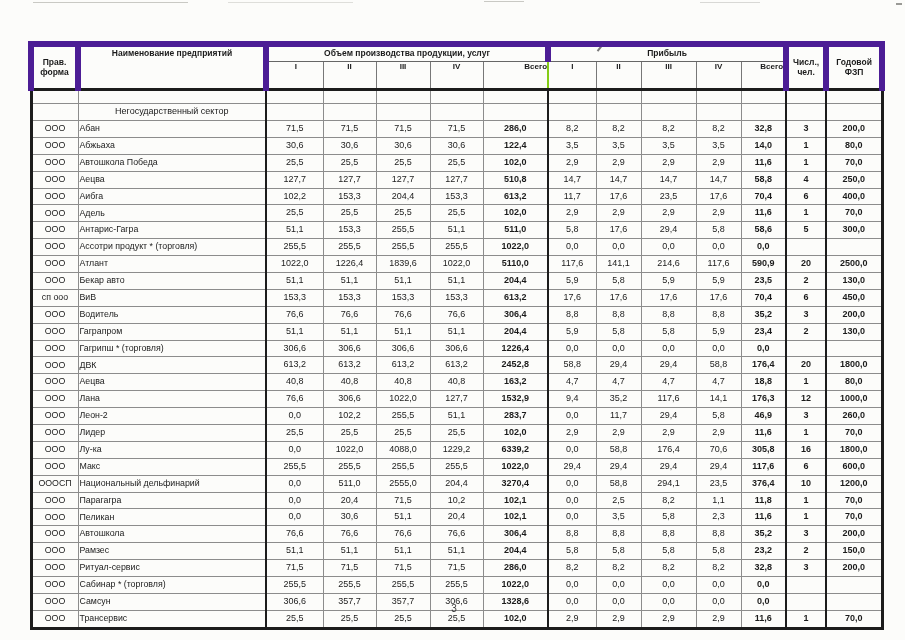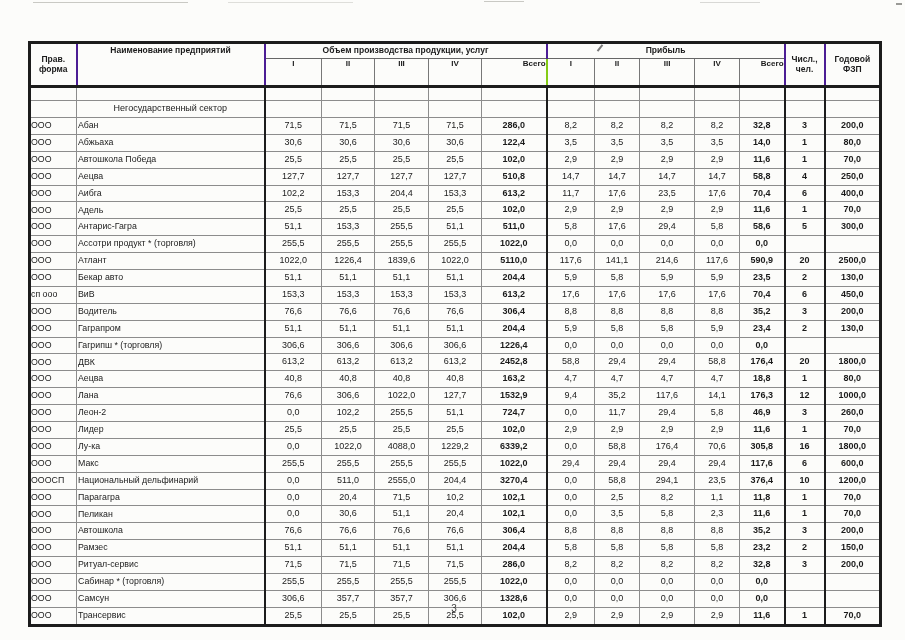--- a/index.html
+++ b/index.html
@@ -16,40 +16,40 @@
     position:absolute;left:28px;top:41px;width:851px;
     border-collapse:collapse;table-layout:fixed;
     border:3px solid #1c1c1c;
   }
   th,td{
     border:1px solid #8c8c8c;padding:0;margin:0;
     overflow:hidden;white-space:nowrap;
     font-weight:normal;font-size:9px;line-height:1.1;
   }
   
-  thead th{border:2px solid #4c1d95;font-weight:bold;font-size:8.5px;}
+  thead th{border:6px solid #4c1d95;font-weight:bold;font-size:8.5px;}
   thead .grp{height:14px;border-bottom:1px solid #666;}
   thead .q{
     height:25px;border:1px solid #777;border-bottom:3px solid #1c1c1c;
     vertical-align:top;padding-top:1px;font-size:8px;
   }
   thead .qa{border-left:2px solid #1c1c1c;}
   thead .qz{border-right:2px solid #84cc16;text-align:right;}
   thead .span2{border-bottom:3px solid #1c1c1c;}
   thead .wrap{white-space:normal;}
   thead .name-h{vertical-align:top;padding-top:2px;}
   
   tbody td{height:15.9px;}
   tr.spacer td{height:12px;}
   tr.section td{height:16px;}
   .c{text-align:center;}
   .b{font-weight:bold;}
   .thickR{border-right:2px solid #1c1c1c;}
   .name-cell{text-align:left;padding-left:1px;font-size:8.8px;}
-  .form-cell{text-align:left;font-size:8.8px;}
+  .form-cell{text-align:center;font-size:8.8px;}
   .section-title{display:block;text-align:center;font-size:9px;}
   .page-number{position:absolute;left:446px;top:603px;width:16px;text-align:center;font-size:10px;color:#3a3a3a;}
 </style>
 </head>
 <body>
 
 <div class="scan-line" style="left:33px;top:2px;width:155px;"></div>
 <div class="scan-line" style="left:228px;top:2px;width:125px;opacity:.6;"></div>
 <div class="scan-line" style="left:484px;top:1px;width:40px;"></div>
 <div class="scan-line" style="left:700px;top:2px;width:60px;opacity:.7;"></div>
@@ -402,21 +402,21 @@
         <td class="c b thickR">12</td>
         <td class="c b">1000,0</td>
       </tr>
       <tr class="data-row">
         <td class="form-cell">ООО</td>
         <td class="name-cell thickR">Леон-2</td>
         <td class="c">0,0</td>
         <td class="c">102,2</td>
         <td class="c">255,5</td>
         <td class="c">51,1</td>
-        <td class="c b thickR">724,7</td>
+        <td class="c b thickR">283,7</td>
         <td class="c">0,0</td>
         <td class="c">11,7</td>
         <td class="c">29,4</td>
         <td class="c">5,8</td>
         <td class="c b thickR">46,9</td>
         <td class="c b thickR">3</td>
         <td class="c b">260,0</td>
       </tr>
       <tr class="data-row">
         <td class="form-cell">ООО</td>

